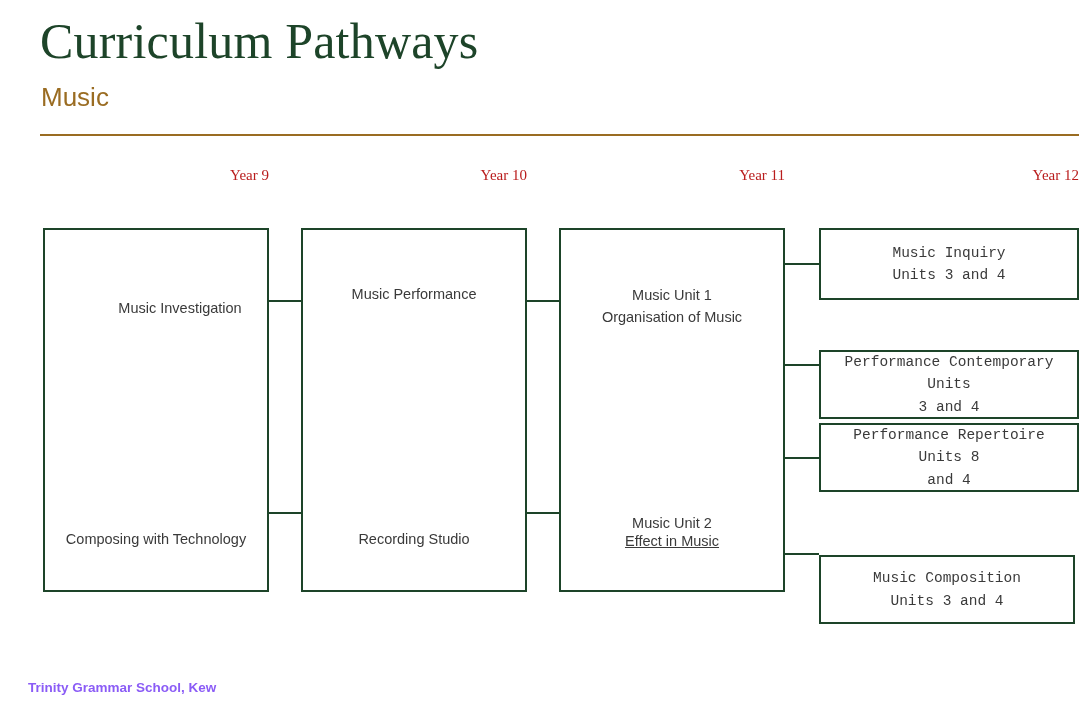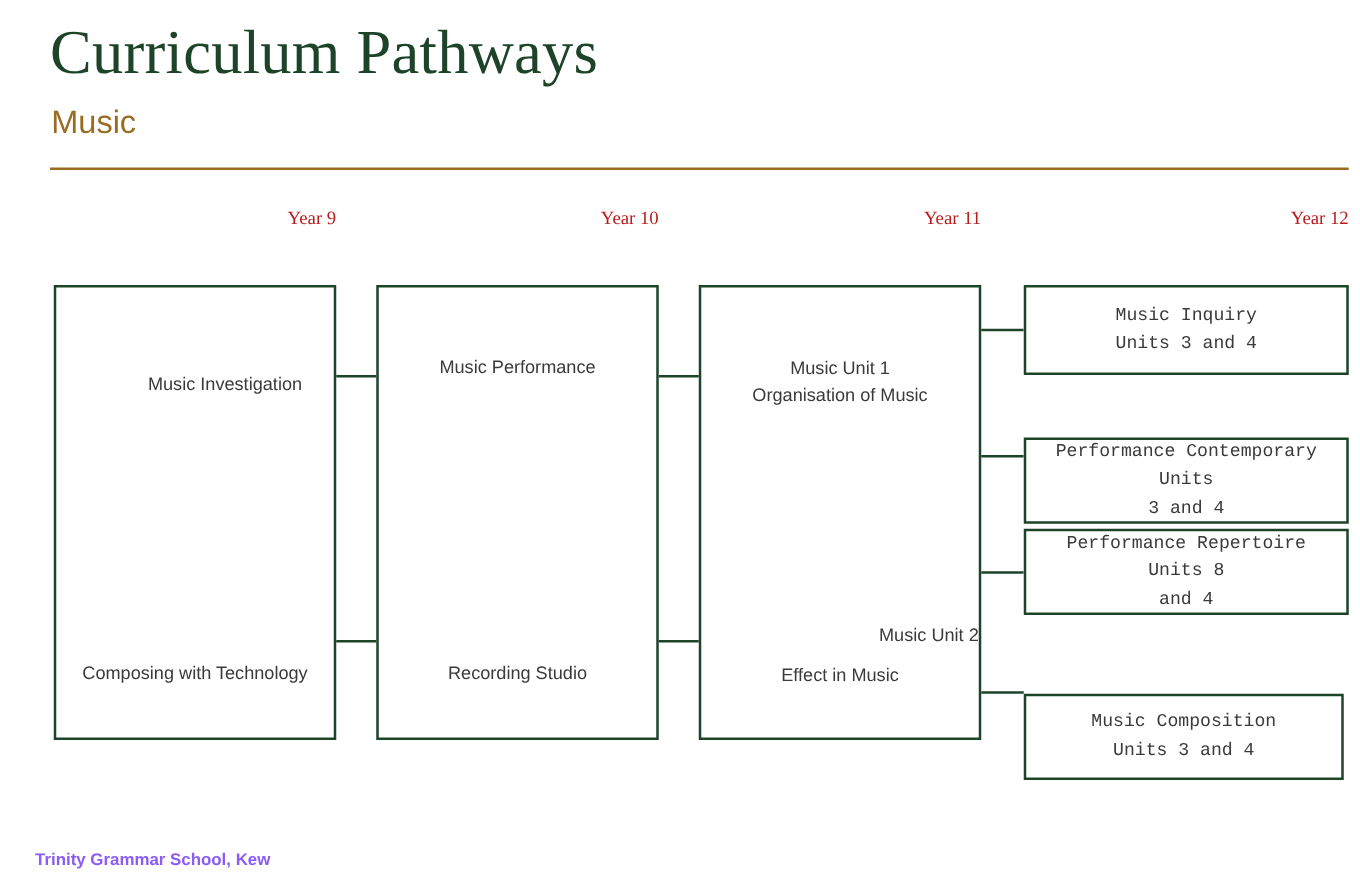--- a/index.html
+++ b/index.html
@@ -135,22 +135,22 @@
   </div>
 
   <div class="tall-box" style="left:301px; top:228px; width:226px; height:364px;">
     <div class="tall-label" style="top:53px;">Music Performance</div>
     <div class="tall-label" style="top:298px;">Recording Studio</div>
   </div>
 
   <div class="tall-box" style="left:559px; top:228px; width:226px; height:364px;">
     <div class="tall-label" style="top:54px;">Music Unit 1</div>
     <div class="tall-label" style="top:76px;">Organisation of Music</div>
-    <div class="tall-label" style="top:268px;text-align:right;">Music Unit 2</div>
-    <div class="tall-label" style="top:300px;">Effect in Music</div>
+    <div class="tall-label" style="top:282px;">Music Unit 2</div>
+    <div class="tall-label" style="top:300px;text-decoration:underline;">Effect in Music</div>
   </div>
 
   <div class="conn" style="left:269px; top:300px; width:32px;"></div>
   <div class="conn" style="left:269px; top:512px; width:32px;"></div>
 
   <div class="conn" style="left:527px; top:300px; width:32px;"></div>
   <div class="conn" style="left:527px; top:512px; width:32px;"></div>
 
   <div class="conn" style="left:785px; top:263px; width:34px;"></div>
   <div class="conn" style="left:785px; top:364px; width:34px;"></div>

